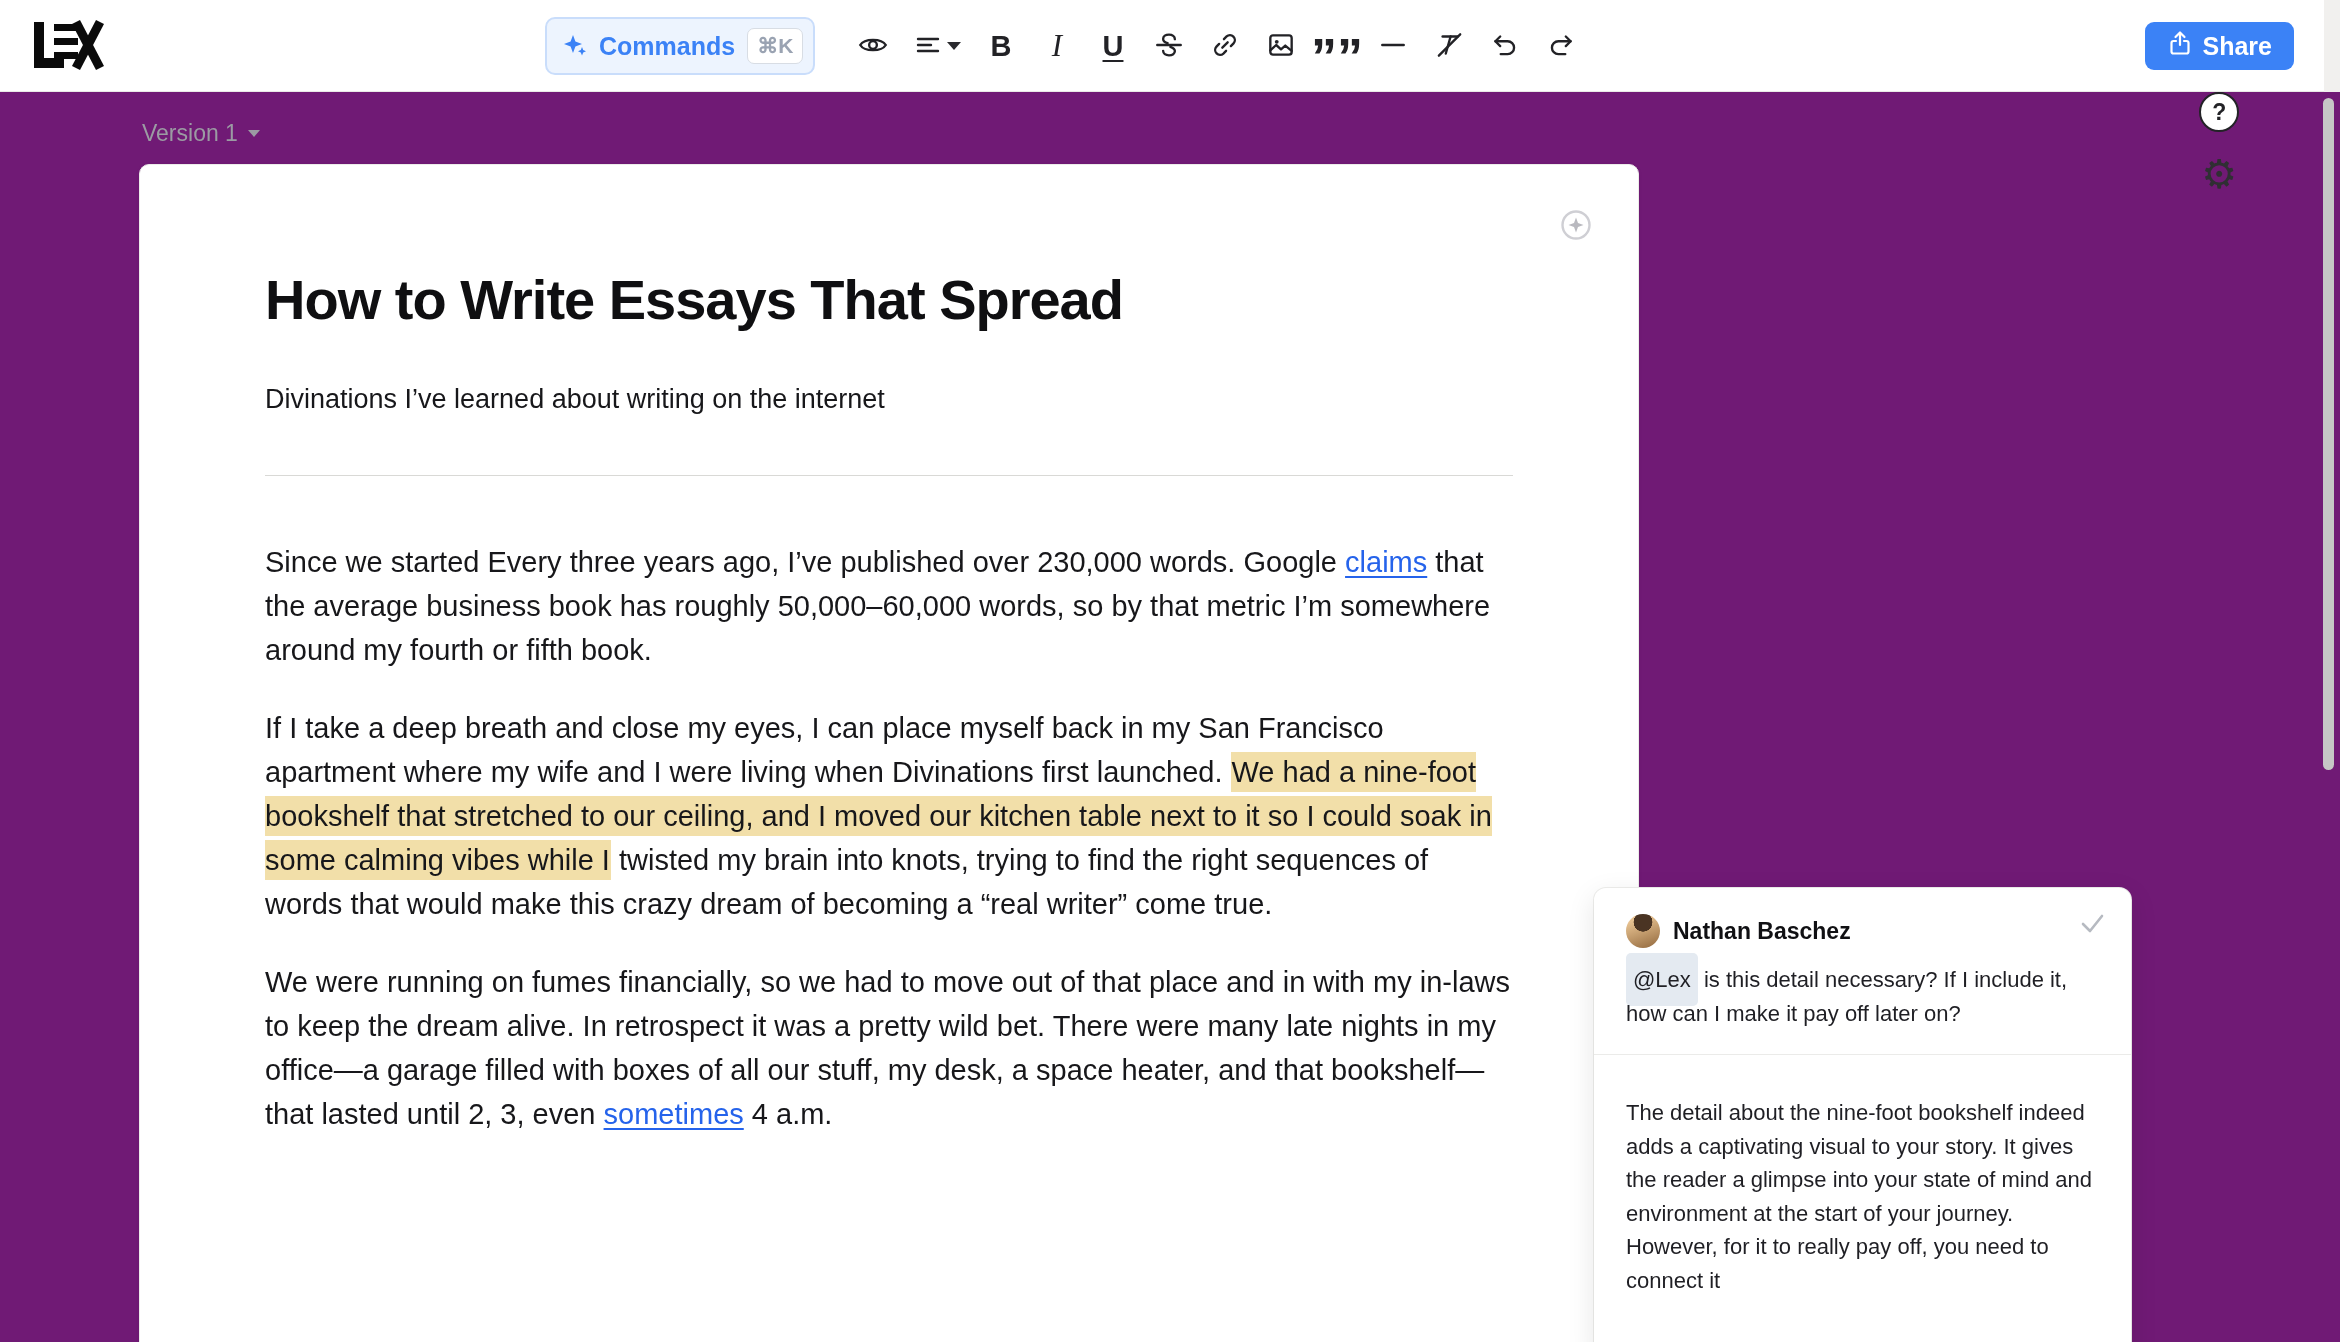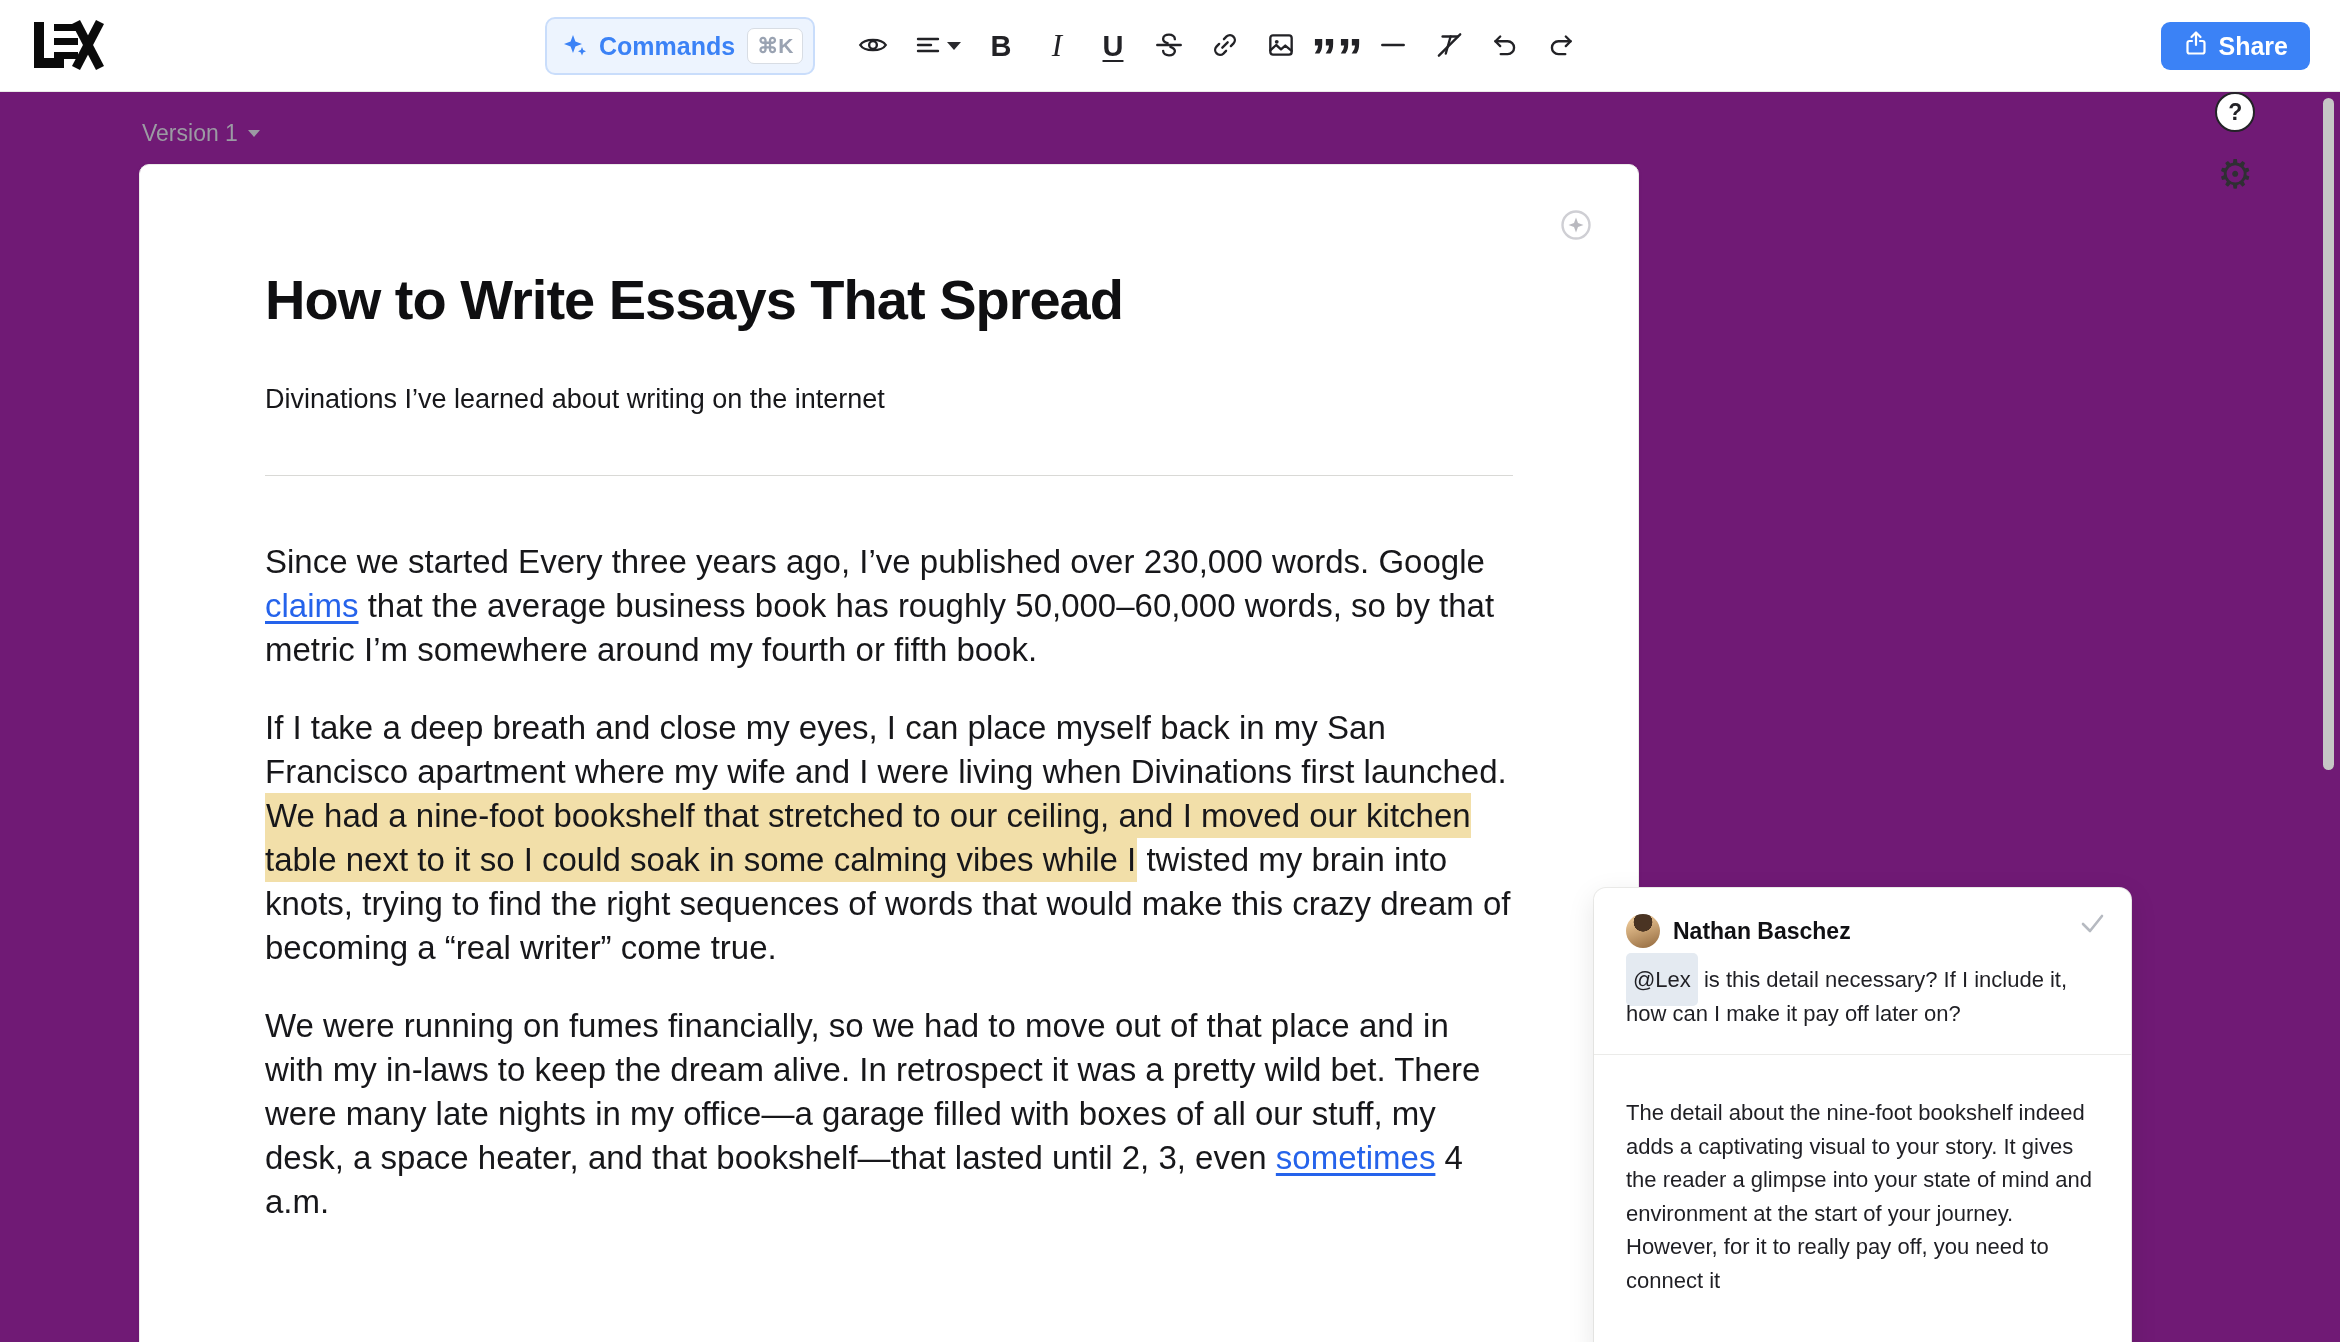--- a/index.html
+++ b/index.html
@@ -1,20 +1,20 @@
 <!DOCTYPE html>
 <html><head>
 <meta charset="utf-8">
 <style>
   * { box-sizing: border-box; margin: 0; padding: 0; }
   html, body { width: 2340px; height: 1342px; overflow: hidden; }
   body { font-family: "Liberation Sans", sans-serif; background: #f1f0ee; position: relative; }
 
   
-  .topbar { position: absolute; top: 0; left: 0; right: 0; height: 92px; background: #fff; border-bottom: 1px solid #e9e9e7; z-index: 20; }
+  .topbar { position: absolute; top: 0; left: 0; right: 16px; height: 92px; background: #fff; border-bottom: 1px solid #e9e9e7; z-index: 20; }
   .logo { position: absolute; left: 30px; top: 18px; cursor: pointer; }
   .commands-btn { position: absolute; left: 545px; top: 17px; height: 58px; display: flex; align-items: center; gap: 12px; background: #edf4fe; border: 2px solid #c9ddfb; border-radius: 10px; padding: 0 10px 0 16px; cursor: pointer; }
   .commands-label { color: #3b82f6; font-size: 25px; font-weight: 700; }
   .kbd-chip { background: #fff; border: 1.5px solid #d8dde4; border-radius: 7px; padding: 5px 9px; color: #9aa3b2; font-size: 21px; font-weight: 600; }
   .fmt-toolbar { position: absolute; left: 850px; top: 22px; display: flex; align-items: center; gap: 10px; }
   .tbtn { width: 46px; height: 48px; display: flex; align-items: center; justify-content: center; background: transparent; border: 0; border-radius: 8px; cursor: pointer; }
   .tbtn-wide { width: 62px; gap: 4px; }
   .glyph { font-size: 29px; color: #222226; }
   .glyph-b { font-weight: 800; }
   .glyph-i { font-style: italic; font-family: "Liberation Serif", serif; font-size: 31px; }
@@ -30,21 +30,21 @@
   .main { position: absolute; top: 92px; left: 0; right: 0; bottom: 0; background: #701a75; overflow: hidden; }
   .version-btn { position: absolute; left: 142px; top: 28px; display: flex; align-items: center; gap: 10px; color: #9b9ba3; font-size: 23px; background: transparent; border: 0; cursor: pointer; }
   .version-caret { width: 0; height: 0; border-left: 6px solid transparent; border-right: 6px solid transparent; border-top: 7px solid #9b9ba3; }
 
   .doc-card { position: absolute; left: 139px; top: 72px; width: 1500px; height: 1290px; background: #fff; border: 1px solid #ececea; border-radius: 10px; box-shadow: 0 1px 4px rgba(0,0,0,.05); overflow: hidden; }
   .doc-focus-btn { position: absolute; top: 38px; right: 40px; background: transparent; border: 0; cursor: pointer; }
   .doc-inner { padding: 102px 125px 0 125px; }
   .doc-title { font-size: 56px; font-weight: 700; letter-spacing: -1px; color: #0f0f11; margin: 0 0 52px; cursor: text; }
   .doc-subtitle { font-size: 27px; color: #17171a; margin: 0 0 60px; cursor: text; }
   .doc-hr { border: 0; border-top: 1.5px solid #d9d9d6; margin: 0 0 64px; }
-  .doc-body p { font-size: 33px; line-height: 44px; color: #17171a; margin: 0 0 34px; cursor: text; }
+  .doc-body p { font-size: 29px; line-height: 44px; color: #17171a; margin: 0 0 34px; cursor: text; }
   .seg-link { color: #2563eb; text-decoration: underline; text-underline-offset: 4px; cursor: pointer; }
   .seg-highlight { background: #f2dfa9; padding: 4px 1px; }
   .seg-mention { background: #e4eaf1; border-radius: 5px; padding: 14px 7px; }
 
   
   .comment-panel { position: absolute; left: 1594px; top: 796px; width: 537px; height: 470px; background: #fff; border-radius: 12px; box-shadow: 0 8px 28px rgba(0,0,0,.10), 0 0 0 1px #efefed; overflow: hidden; }
   .comment { padding: 26px 32px 4px; position: relative; }
   .comment-head { display: flex; align-items: center; gap: 13px; }
   .avatar { width: 34px; height: 34px; border-radius: 50%; flex: 0 0 auto; }
   .avatar-photo { background: radial-gradient(circle at 50% 24%, #4a3423 0 30%, rgba(0,0,0,0) 31%), linear-gradient(160deg, #e7c291 20%, #9c7347 90%); }

